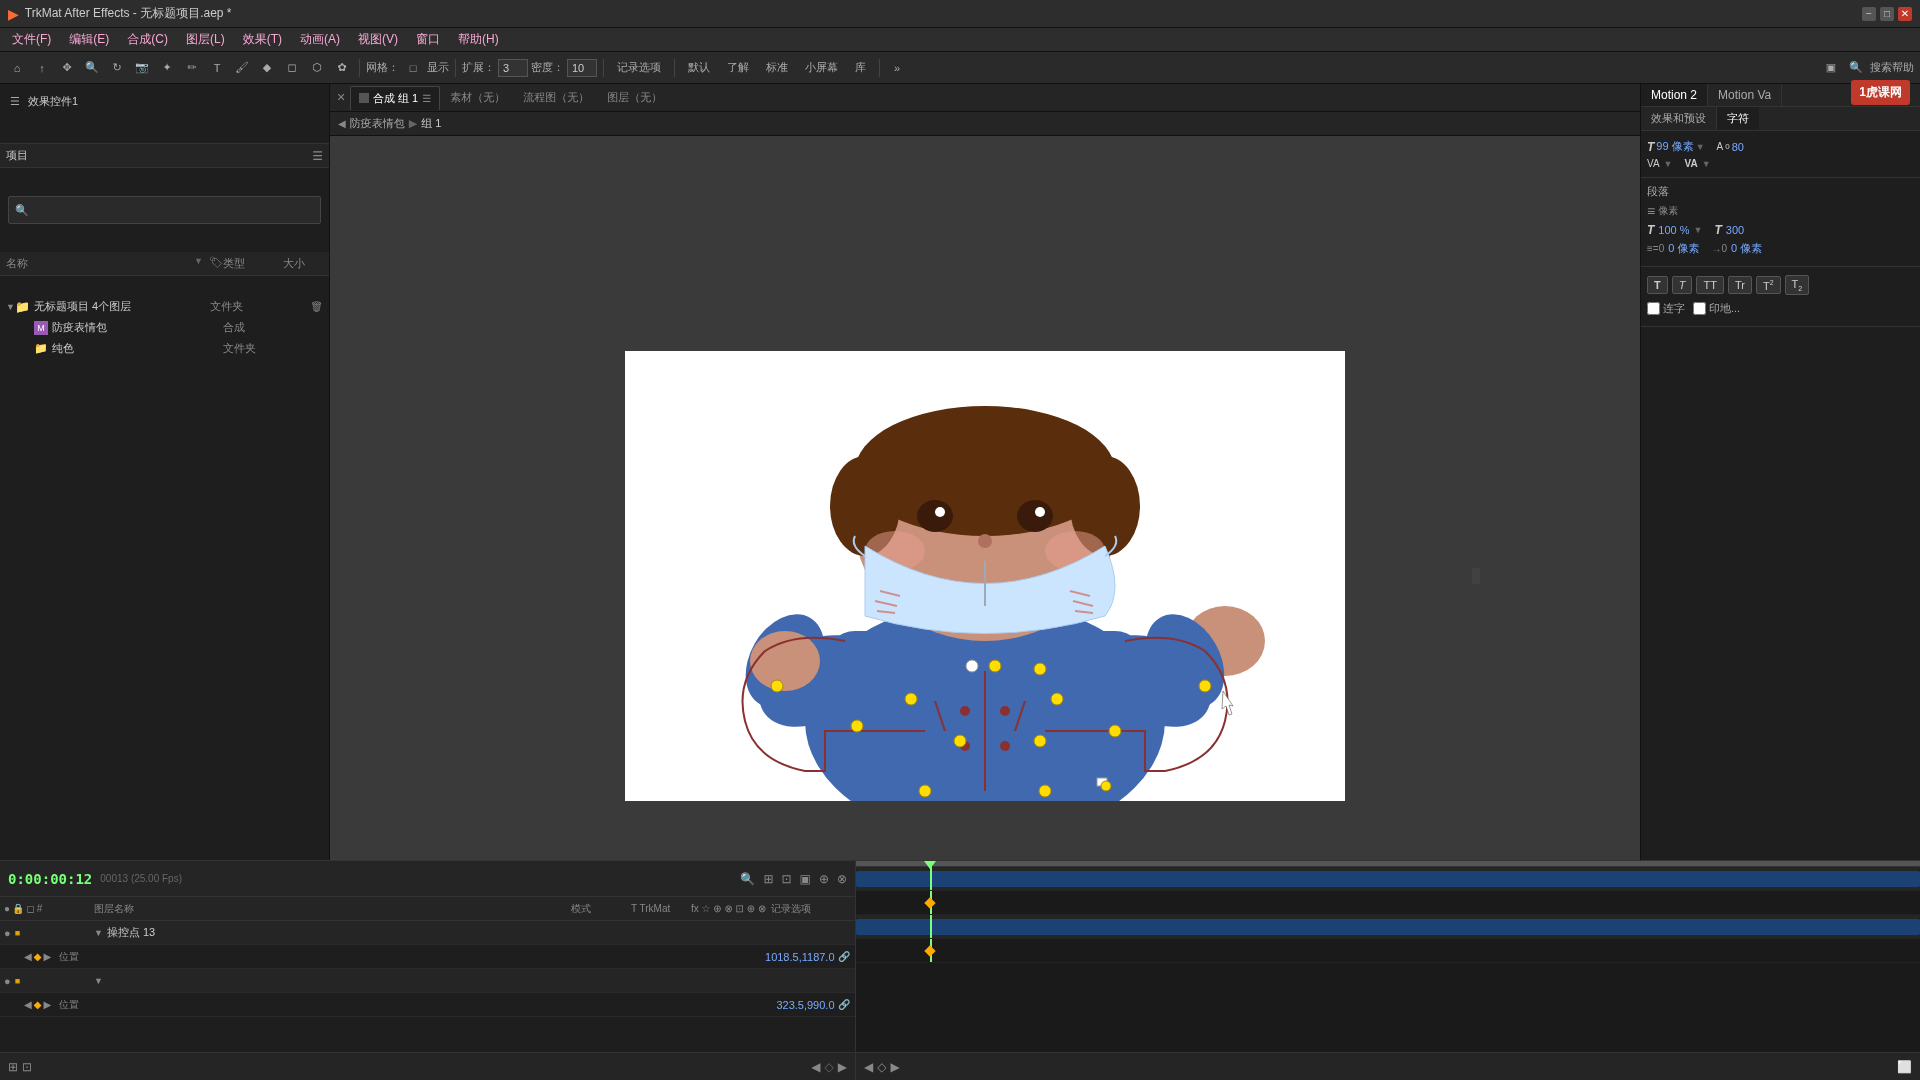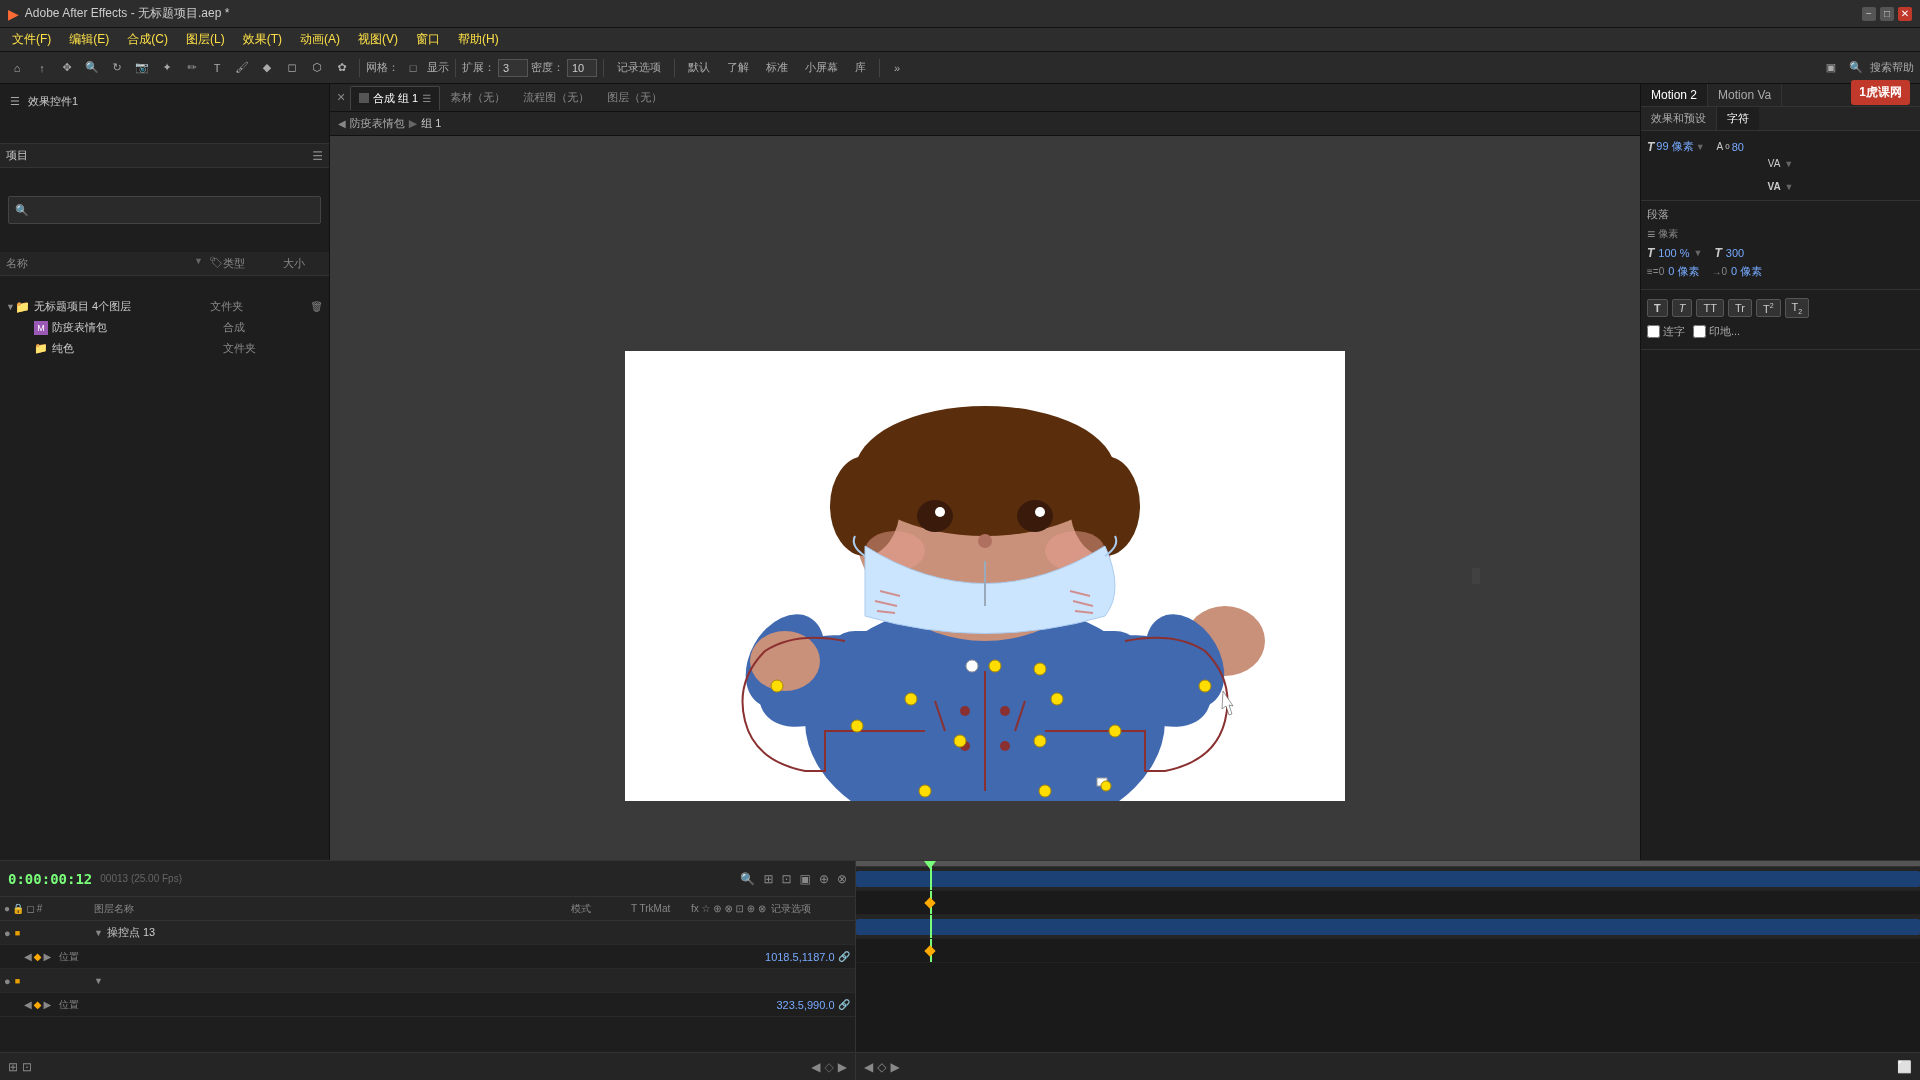--- a/index.html
+++ b/index.html
@@ -10,21 +10,21 @@
     #titlebar-left { display: flex; align-items: center; gap: 6px; }
     #titlebar-title { font-size: 12px; color: #ccc; }
     #titlebar-controls { display: flex; gap: 4px; }
     .win-btn { width: 14px; height: 14px; border-radius: 2px; border: none; cursor: pointer; font-size: 10px; display: flex; align-items: center; justify-content: center; }
     .win-min { background: #555; color: #ccc; }
     .win-max { background: #555; color: #ccc; }
     .win-close { background: #c0392b; color: #fff; }
 
     
     #menubar { height: 24px; background: #2d2d2d; display: flex; align-items: center; padding: 0 4px; border-bottom: 1px solid #111; gap: 2px; }
-    .menu-item { padding: 2px 8px; cursor: pointer; font-size: 12px; color: #fde047; border-radius: 2px; }
+    .menu-item { padding: 2px 8px; cursor: pointer; font-size: 12px; color: #f9a8d4; border-radius: 2px; }
 
     
     #toolbar { height: 32px; background: #2a2a2a; display: flex; align-items: center; padding: 0 6px; border-bottom: 1px solid #111; gap: 3px; }
     .tool-btn { width: 22px; height: 22px; background: transparent; border: 1px solid transparent; border-radius: 2px; cursor: pointer; display: flex; align-items: center; justify-content: center; color: #aaa; font-size: 11px; }
     .tool-sep { width: 1px; height: 18px; background: #444; margin: 0 3px; }
     .toolbar-label { font-size: 11px; color: #aaa; }
     .toolbar-input { background: #333; border: 1px solid #555; color: #ccc; font-size: 11px; padding: 1px 4px; width: 30px; height: 18px; }
 
     
     #main { display: flex; height: calc(1080px - 28px - 24px - 32px - 32px); }
@@ -84,21 +84,21 @@
 
     
     .circle-btn { width: 10px; height: 10px; border-radius: 50%; border: 1px solid #666; display: inline-block; cursor: pointer; }
   </style>
 </head>
 <body>
 
 <div id="titlebar">
   <div id="titlebar-left">
     <span style="color:#ff6b35;font-size:14px;">▶</span>
-    <span id="titlebar-title">Adobe After Effects - 无标题项目.aep *</span>
+    <span id="titlebar-title">TrkMat After Effects - 无标题项目.aep *</span>
   </div>
   <div id="titlebar-controls">
     <button class="win-btn win-min">−</button>
     <button class="win-btn win-max">□</button>
     <button class="win-btn win-close">✕</button>
   </div>
 </div>
 
 <div id="menubar">
   <span class="menu-item">文件(F)</span>
@@ -392,21 +392,21 @@
           <span style="color:#ccc;font-size:12px;font-style:italic;font-weight:bold;">T</span>
           <span style="color:#7af;font-size:11px;cursor:pointer;">99 像素</span>
           <span style="color:#666;font-size:9px;cursor:pointer;">▼</span>
         </div>
         <div style="display:flex;align-items:center;gap:2px;">
           <span style="color:#ccc;font-size:10px;">A</span>
           <span style="color:#ccc;font-size:8px;vertical-align:super;">0</span>
           <span style="color:#7af;font-size:11px;cursor:pointer;">80</span>
         </div>
       </div>
-      <div style="display:flex;gap:12px;align-items:center;padding:2px 0;flex-direction:column;">
+      <div style="display:flex;gap:12px;align-items:center;padding:2px 0;">
         <div style="display:flex;align-items:center;gap:2px;">
           <span style="color:#ccc;font-size:10px;">VA</span>
           <span style="color:#7af;font-size:11px;cursor:pointer;"></span>
           <span style="color:#666;font-size:9px;cursor:pointer;">▼</span>
         </div>
         <div style="display:flex;align-items:center;gap:2px;">
           <span style="color:#ccc;font-size:10px;font-weight:bold;">VA</span>
           <span style="color:#7af;font-size:11px;cursor:pointer;"></span>
           <span style="color:#666;font-size:9px;cursor:pointer;">▼</span>
         </div>

